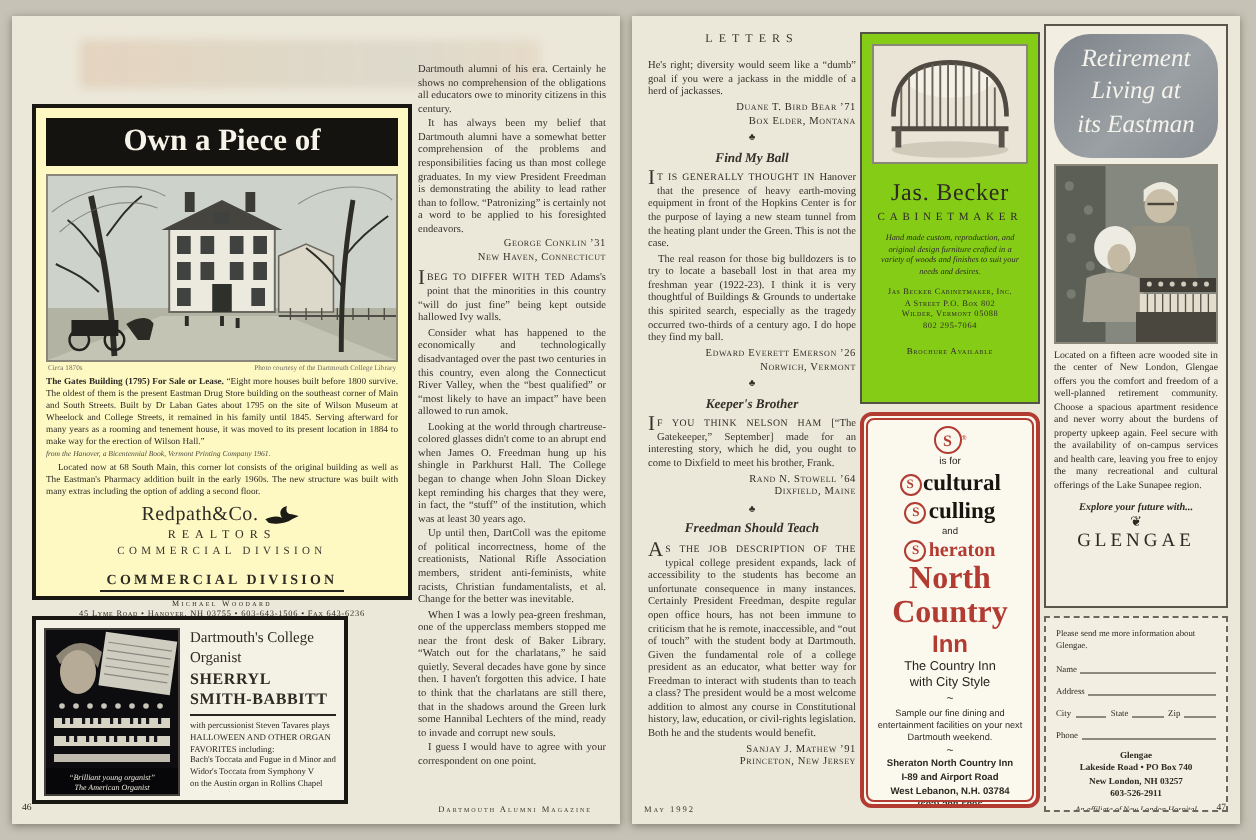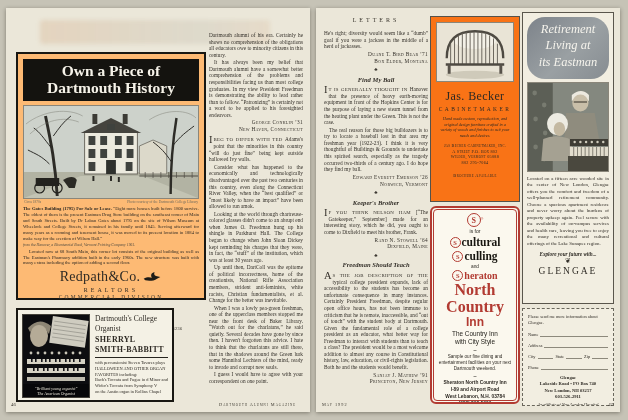--- a/index.html
+++ b/index.html
@@ -7,32 +7,32 @@
        font-family:"Liberation Serif","DejaVu Serif",serif;color:#2e2a24;}
   .spread{position:absolute;inset:0;}
   .page{position:absolute;top:8px;height:404px;background:#ebe7d9;box-shadow:0 1px 4px rgba(40,35,25,.45);}
   .page-left{left:6px;width:304px;}
   .page-right{left:316px;width:304px;}
   .ghost{position:absolute;left:34px;top:12px;width:230px;height:24px;
          background:linear-gradient(90deg,rgba(193,118,58,.16),rgba(130,125,110,.12) 70%,rgba(193,118,58,.10));
          filter:blur(2px);border-radius:3px;}
   
   .gates{position:absolute;left:10px;top:44px;width:190px;height:248px;border:2px solid #181712;
-         background:#fdba74;padding:5px;box-sizing:border-box;}
+         background:#fef9c3;padding:5px;box-sizing:border-box;}
   .banner{background:#14130f;color:#f6f3e9;text-align:center;font-weight:bold;
           font-size:15.5px;line-height:1.12;padding:3px 0 4px;}
   .photo{border:1px solid #8a867a;overflow:hidden;}
   .gates-photo{height:92px;margin-top:4px;background:#cdd2cb;}
   .caprow{display:flex;justify-content:space-between;font-size:3.6px;color:#6d6a5e;margin:1px 1px 2px;}
   .adbody{font-size:4.6px;line-height:1.3;text-align:justify;margin:1px 0 0;}
   .attr{font-size:3.8px;color:#4e4a40;margin:1px 0 2px;font-style:italic;}
   .adbody2{font-size:4.6px;line-height:1.3;text-align:justify;margin:0;text-indent:6px;}
   .redpath{text-align:center;margin-top:3px;line-height:1.15;}
   .rp-name-row{display:flex;align-items:center;justify-content:center;gap:2px;}
-  .rp-name{font-size:14px;letter-spacing:.3px;}
+  .rp-name{font-size:10px;letter-spacing:.3px;}
   .rp-sub{font-size:6px;letter-spacing:3px;margin-top:1px;}
   .rp-div1{font-size:5.5px;letter-spacing:2.2px;color:#3a372f;margin-top:1px;}
   .rp-div2{display:inline-block;font-size:7px;font-weight:bold;letter-spacing:1.6px;
            border-bottom:1px solid #26241e;padding:1px 3px;margin-top:2px;}
   .rp-agent{font-size:4px;letter-spacing:1.2px;font-variant:small-caps;margin-top:2px;}
   .rp-addr{font-size:4.2px;letter-spacing:.4px;font-variant:small-caps;margin-top:1px;}
   
   .organist{position:absolute;left:10px;top:300px;width:158px;height:94px;border:2px solid #181712;
             background:#f4f1e5;padding:4px;box-sizing:border-box;display:flex;gap:5px;}
   .org-photo{width:66px;height:82px;background:#0c0c0e;position:relative;flex:none;border:1px solid #44413a;}
@@ -52,21 +52,21 @@
   .lp{margin:0 0 1px;}
   .lp:not(:first-child){text-indent:5px;}
   .lp.hasdc{text-indent:0;}
   .dc{float:left;font-size:10.5px;line-height:8.5px;padding-right:1px;}
   .lead{font-size:4.9px;letter-spacing:.25px;}
   .sig{text-align:right;font-variant:small-caps;letter-spacing:.3px;margin:1px 0 3px;line-height:1.3;}
   .lhead{text-align:center;font-style:italic;font-weight:bold;font-size:6.6px;margin:2px 0;}
   .orn{text-align:center;font-size:5px;margin:2px 0 1px;}
   
   .becker{position:absolute;left:114px;top:8px;width:90px;height:186px;border:1px solid #55524a;
-          background:#f97316;padding:5px;box-sizing:border-box;text-align:center;overflow:hidden;}
+          background:#84cc16;padding:5px;box-sizing:border-box;text-align:center;overflow:hidden;}
   .bk-photo{height:58px;background:#e9e4d6;margin-bottom:7px;}
   .bk-name{font-size:12px;letter-spacing:.4px;}
   .bk-sub{font-size:5.5px;letter-spacing:2.4px;margin:2px 0 4px;}
   .bk-blurb{font-size:4.2px;font-style:italic;line-height:1.35;margin:2px 2px 4px;}
   .bk-addr{font-size:4.2px;letter-spacing:.3px;font-variant:small-caps;line-height:1.4;}
   .bk-note{margin-top:7px;font-size:4.5px;font-variant:small-caps;letter-spacing:.4px;}
   
   .sheraton{position:absolute;left:114px;top:198px;width:90px;height:198px;border:2px solid #b23b32;
             background:#fbf8ee;box-sizing:border-box;text-align:center;padding:5px 4px;overflow:hidden;
             font-family:"Liberation Sans","DejaVu Sans",sans-serif;border-radius:6px;}
@@ -119,21 +119,20 @@
 <body>
 
 <div class="spread">
 
   <div class="page page-left">
     <div class="ghost"></div>
 
     <div class="gates">
       <div class="banner">
         <div>Own a Piece of</div>
-        <div>Dartmouth History</div>
       </div>
       <div class="photo gates-photo">
         <svg viewBox="0 0 178 92" width="100%" height="100%" preserveAspectRatio="none">
           <rect width="178" height="92" fill="#cdd2cb"></rect>
           <rect y="66" width="178" height="26" fill="#b2b3a3"></rect>
           <polygon points="0,92 58,70 122,70 178,92" fill="#c3c4b4"></polygon>
           <polygon points="118,40 132,34 146,40 146,68 118,68" fill="#dcd9ca" stroke="#6b685f" stroke-width="0.8"></polygon>
           <rect x="62" y="26" width="54" height="42" fill="#eceade" stroke="#6b685f" stroke-width="1"></rect>
           <polygon points="58,27 89,12 120,27" fill="#45443e"></polygon>
           <rect x="70" y="8" width="5" height="10" fill="#3c3b35"></rect>

